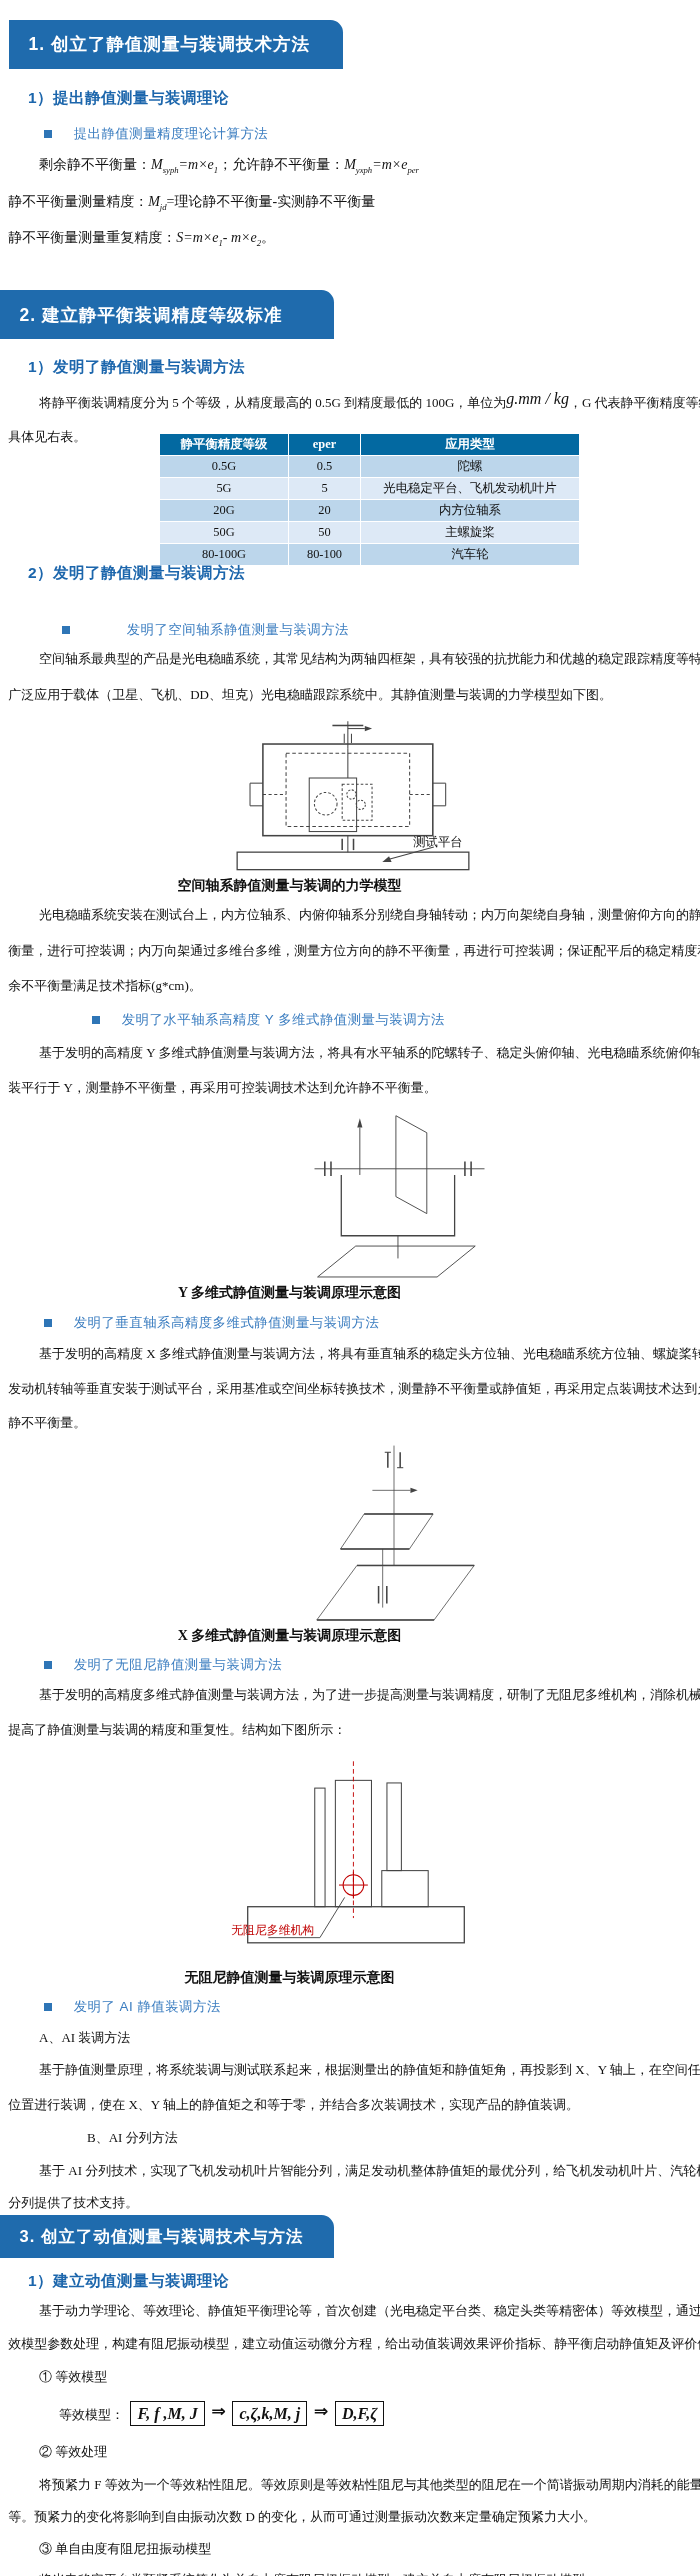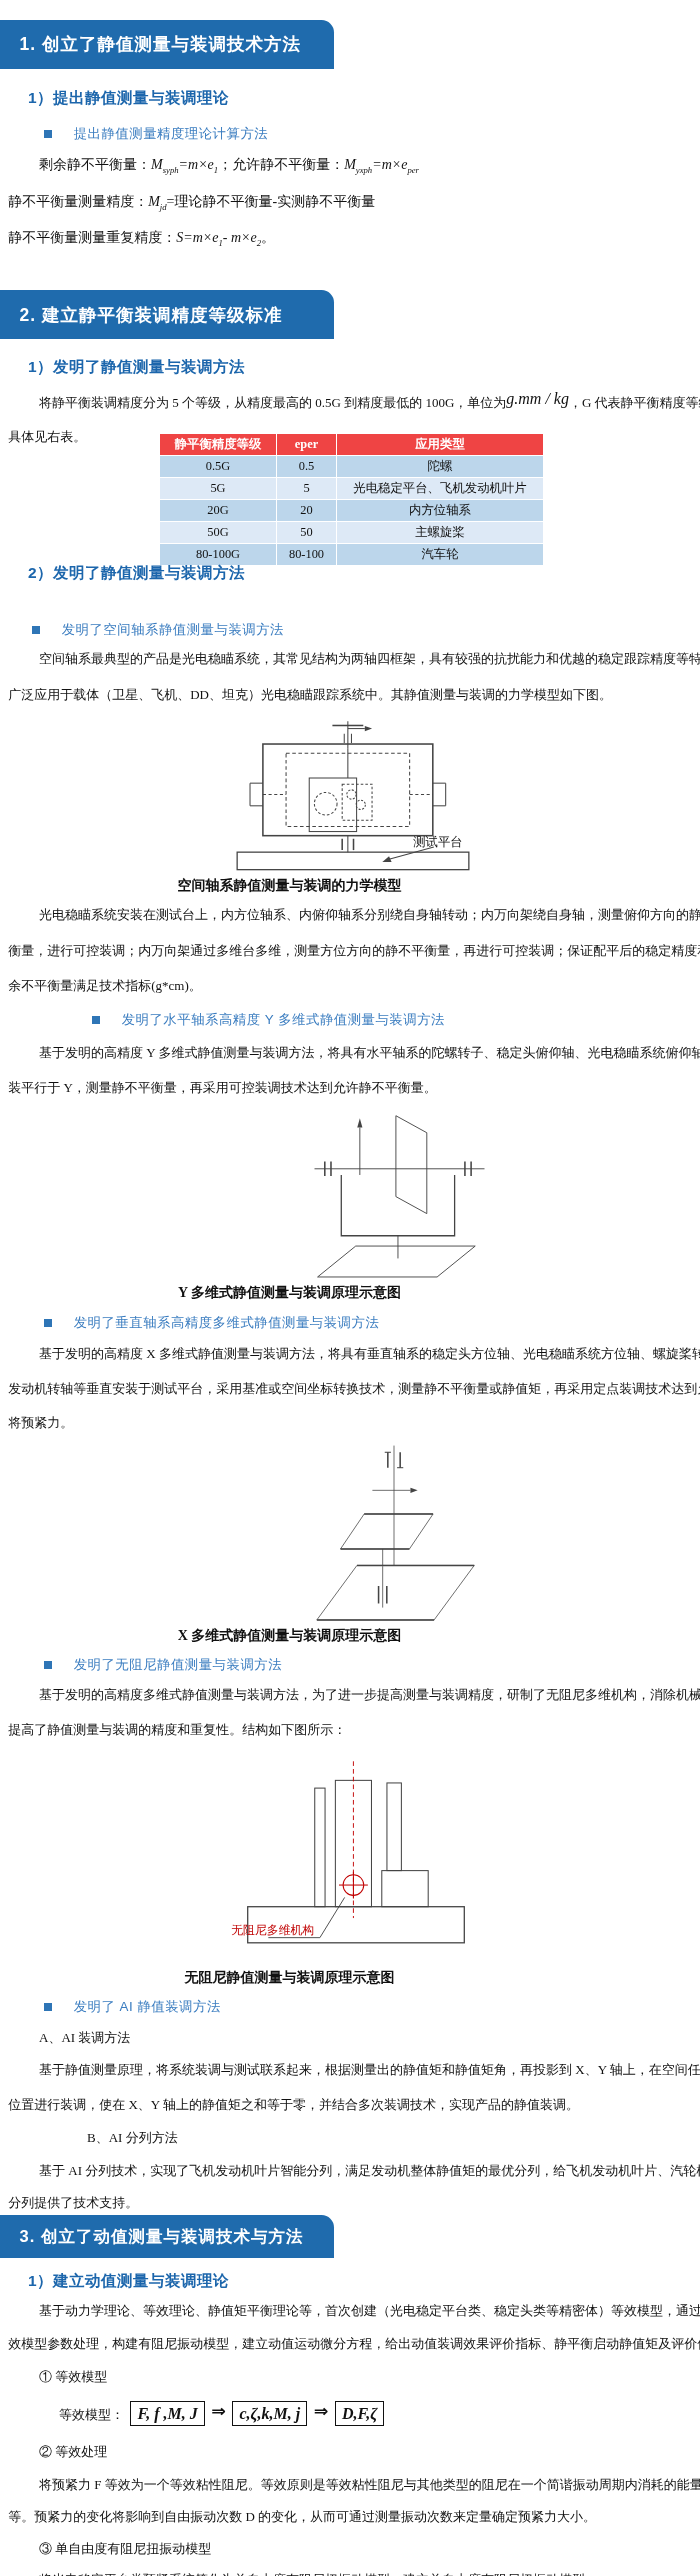--- a/index.html
+++ b/index.html
@@ -15,36 +15,36 @@
   .bullet .bl{font:13.4px "Liberation Sans",sans-serif;color:#3b7dc0;letter-spacing:0.5px;}
   .line{font:13px/1.3 "Liberation Serif",serif;color:#111;white-space:nowrap;}
   .math{font-style:italic;font-family:"Liberation Serif",serif;}
   .sub2{vertical-align:sub;font-size:0.62em;}
   .caption{font:bold 14px "Liberation Serif",serif;width:579px;text-align:center;color:#111;}
   .unit{font:italic 16px "Liberation Serif",serif;position:relative;top:-2.6px;}
   .fbox{display:inline-block;border:1px solid #111;padding:2.6px 6.2px;
         font:italic bold 16px "Liberation Serif",serif;margin:0 3.1px;}
   .farr{font:bold 17.5px "DejaVu Sans",sans-serif;vertical-align:1.5px;}
   table.grades{border-collapse:separate;border-spacing:1.5px;font-family:"Liberation Serif",serif;}
-  table.grades th{background:#ef4444;color:#fff;font:bold 12.4px "Liberation Serif",serif;
-                  height:20.6px;padding:0 5px;}
+  table.grades th{background:#0369a1;color:#fff;font:bold 12.4px "Liberation Serif",serif;
+                  height:20.6px;padding:0 11px;}
   table.grades td{font:12.4px "Liberation Serif",serif;text-align:center;height:21px;padding:0 4.1px;}
   tr.ra td{background:#bcd6eb;}
   tr.rb td{background:#dde9f6;}
   .c1{width:106px;} .c2{width:49px;} .c3{width:196px;}
   svg text{font-family:"Liberation Serif",serif;}
   .figlabel{font-size:24px;fill:#111;}
   .redlabel{font-size:23px;fill:#c00000;}
 </style>
 </head>
 <body>
 
 <div id="page">
 
-  <div class="abs bar" style="left:0;top:19.6px;">
+  <div class="abs bar" style="left:9px;top:19.6px;">
     <span>1.  创立了静值测量与装调技术方法</span>
   </div>
 
   <div class="abs sub" style="left:28px;top:88px;">1）提出静值测量与装调理论</div>
 
   <div class="abs bullet" style="left:44px;top:125px;">
     <span class="sq"></span>
     <span class="bl">提出静值测量精度理论计算方法</span>
   </div>
 
@@ -104,21 +104,21 @@
         <td>80-100G</td>
             <td>80-100</td>
             <td>汽车轮</td>
       </tr>
     </tbody>
       </table>
   </div>
 
   <div class="abs sub" style="left:28px;top:563px;">2）发明了静值测量与装调方法</div>
 
-  <div class="abs bullet" style="left:32px;top:621px;">
+  <div class="abs bullet" style="left:62px;top:621px;gap:35px;">
     <span class="sq"></span>
     <span class="bl">发明了空间轴系静值测量与装调方法</span>
   </div>
 
   <div class="abs line" style="left:39px;top:651px;">空间轴系最典型的产品是光电稳瞄系统，其常见结构为两轴四框架，具有较强的抗扰能力和优越的稳定跟踪精度等特点，</div>
   <div class="abs line" style="left:8.2px;top:687px;">广泛应用于载体（卫星、飞机、DD、坦克）光电稳瞄跟踪系统中。其静值测量与装调的力学模型如下图。</div>
 
   <svg class="abs" style="left:232px;top:717px;" width="242" height="156" viewBox="0 0 470 302">
     <g stroke="#444" fill="none" stroke-width="2">
       <line x1="195" y1="16" x2="255" y2="16" stroke-width="3"></line>
@@ -183,21 +183,21 @@
   </svg>
   <div class="abs caption" style="left:0;top:1284px;">Y 多维式静值测量与装调原理示意图</div>
 
   <div class="abs bullet" style="left:44px;top:1314px;">
     <span class="sq"></span>
     <span class="bl">发明了垂直轴系高精度多维式静值测量与装调方法</span>
   </div>
 
   <div class="abs line" style="left:39px;top:1346px;">基于发明的高精度 X 多维式静值测量与装调方法，将具有垂直轴系的稳定头方位轴、光电稳瞄系统方位轴、螺旋桨转轴、</div>
   <div class="abs line" style="left:8.2px;top:1381px;">发动机转轴等垂直安装于测试平台，采用基准或空间坐标转换技术，测量静不平衡量或静值矩，再采用定点装调技术达到允许</div>
-  <div class="abs line" style="left:8.2px;top:1415px;">将预紧力。</div>
+  <div class="abs line" style="left:8.2px;top:1415px;">静不平衡量。</div>
 
   <svg class="abs" style="left:286px;top:1443px;" width="216" height="179" viewBox="0 0 420 348">
     <g stroke="#444" fill="none" stroke-width="1.5">
       <line x1="210" y1="5" x2="210" y2="238"></line>
       <line x1="198" y1="18" x2="198" y2="48" stroke-width="3"></line>
         <line x1="222" y1="18" x2="222" y2="48" stroke-width="3"></line>
       <line x1="192" y1="18" x2="204" y2="18" stroke-width="2"></line>
         <line x1="216" y1="48" x2="228" y2="48" stroke-width="2"></line>
       <line x1="168" y1="92" x2="242" y2="92"></line>
       <polygon points="242,87 256,92 242,97" fill="#444" stroke="none"></polygon>

